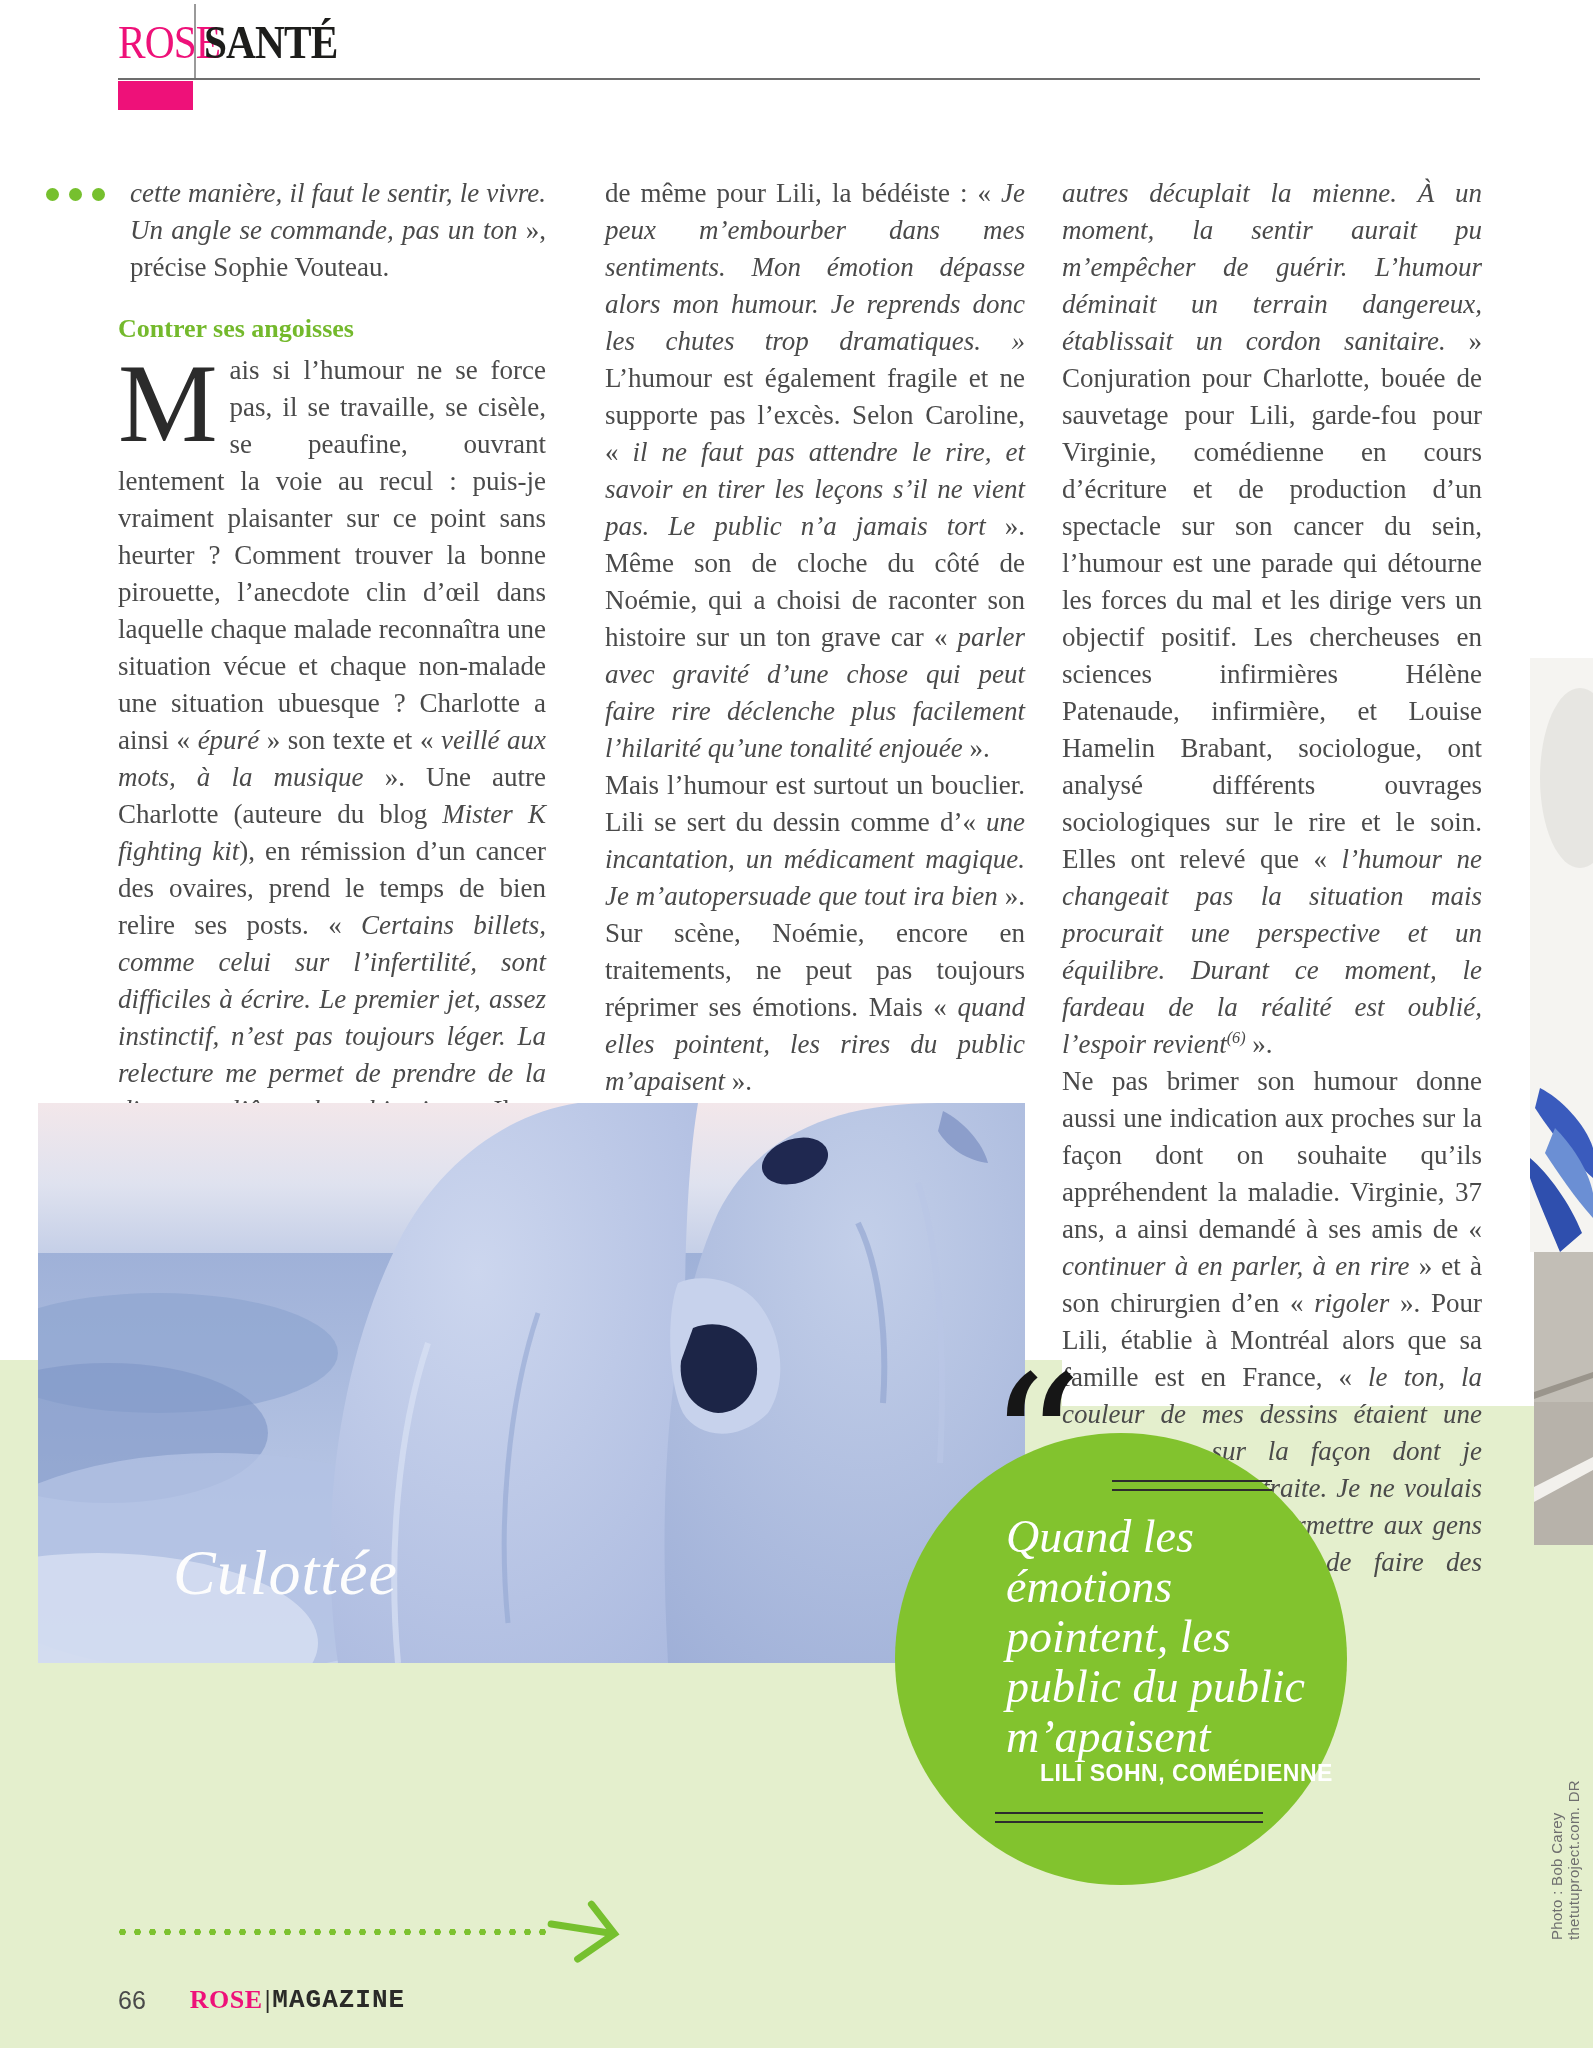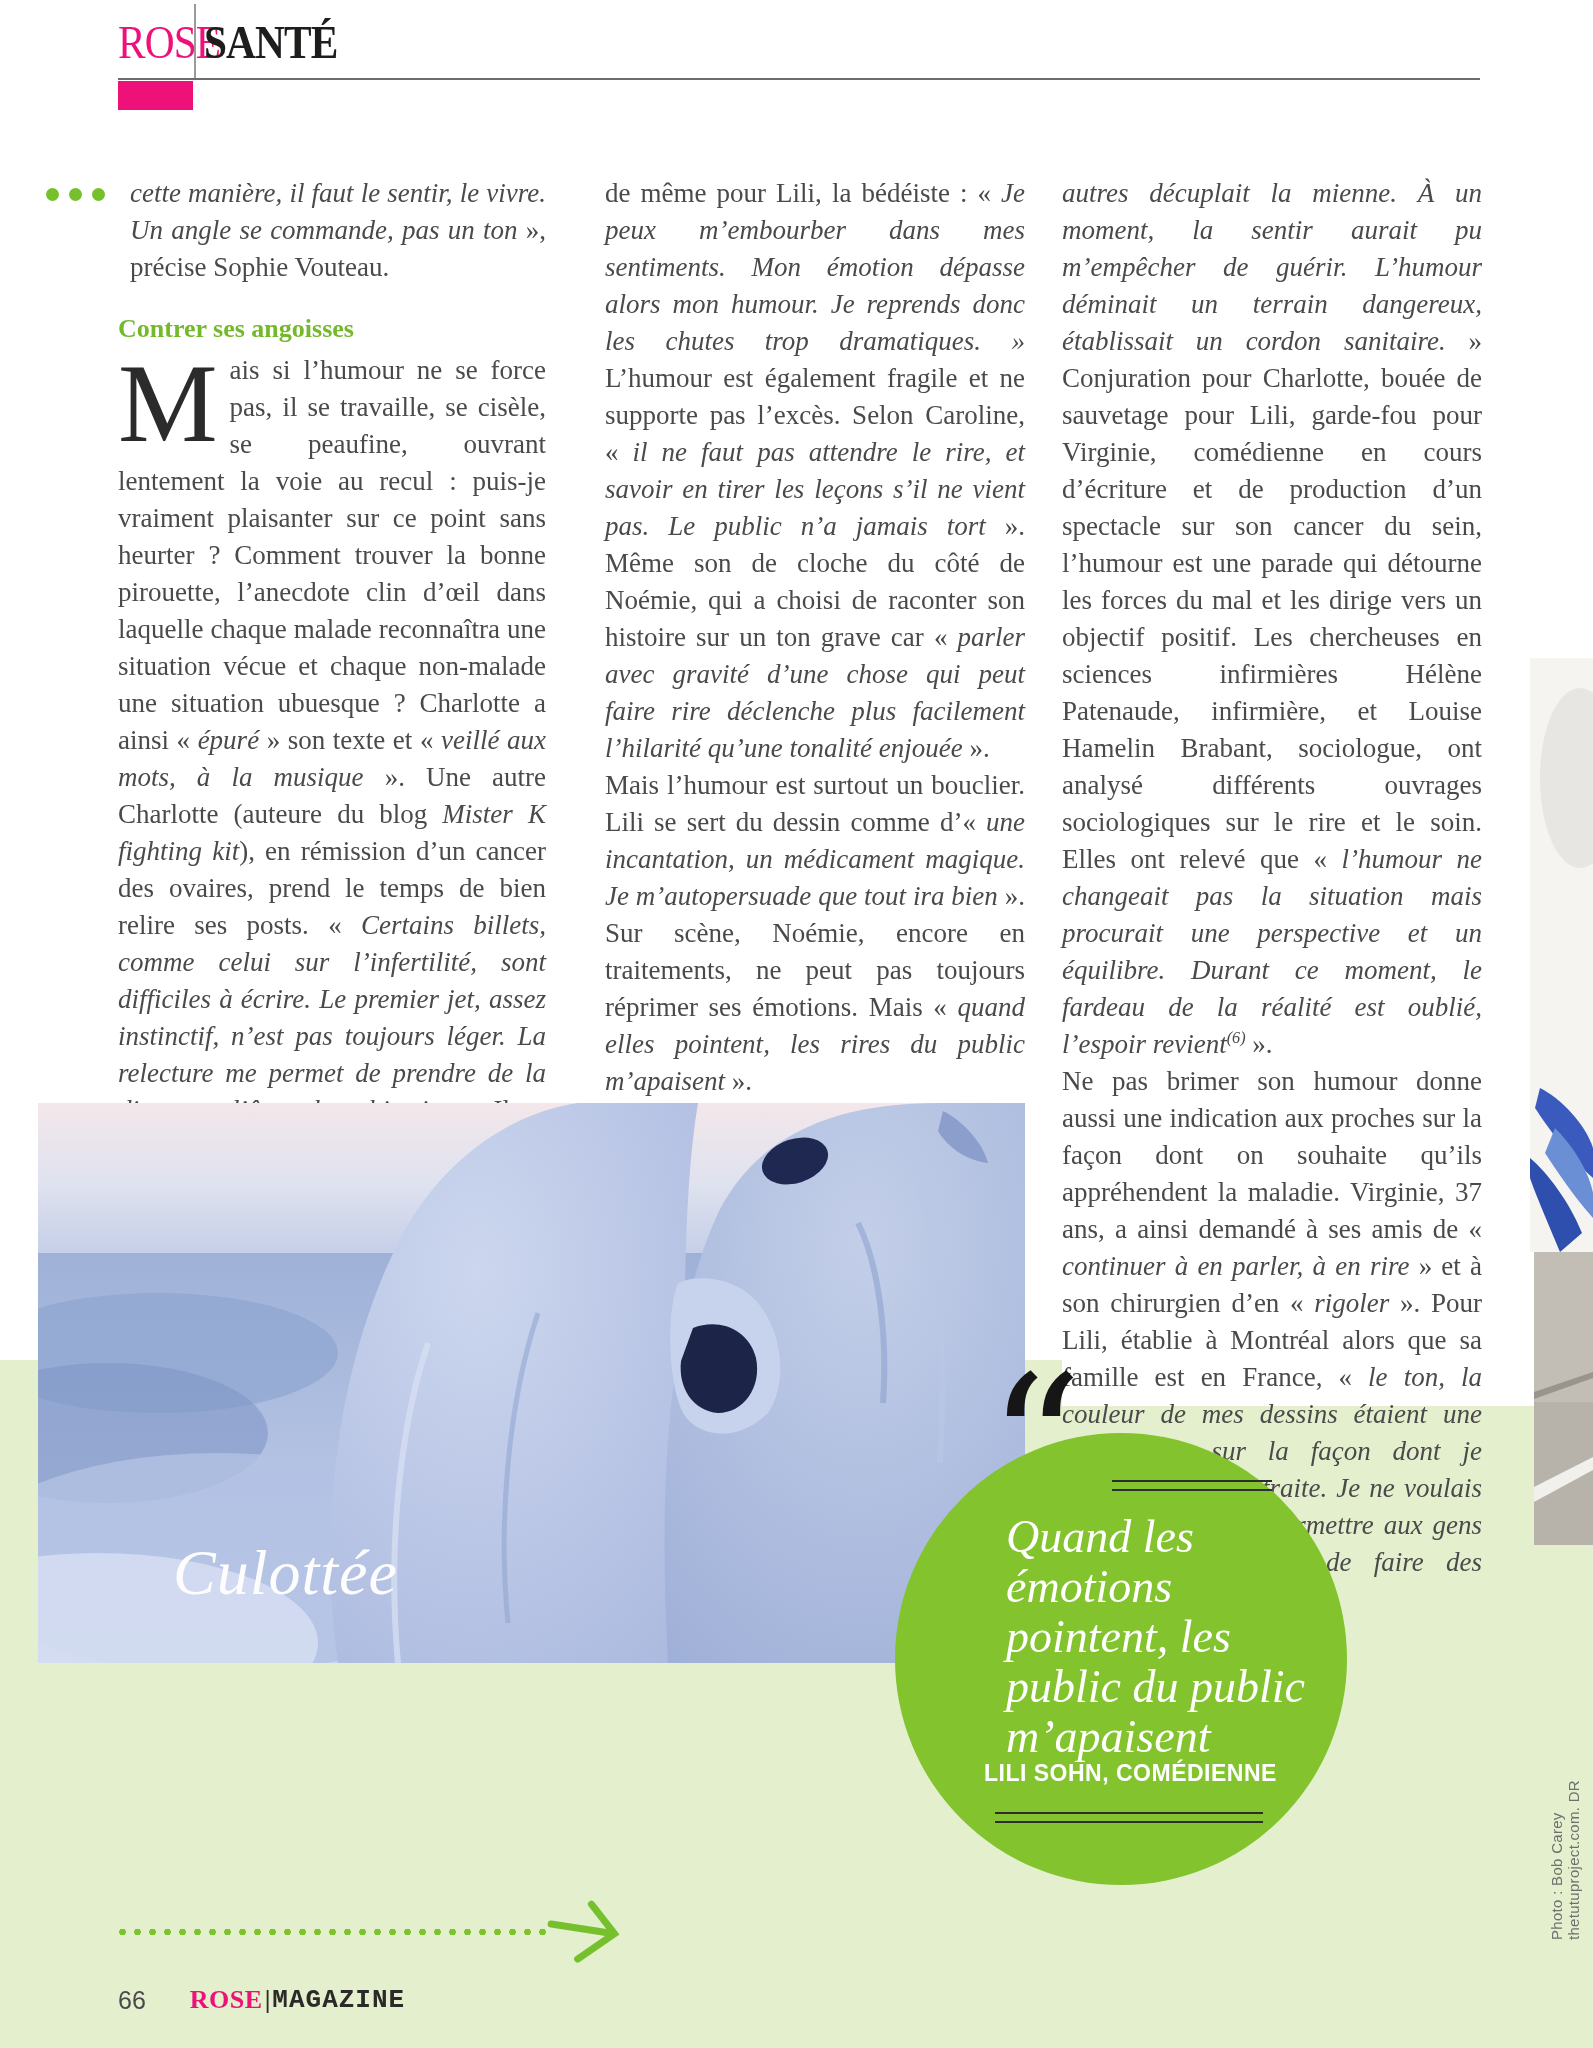--- a/index.html
+++ b/index.html
@@ -44,21 +44,21 @@
   .quote-circle{position:absolute;left:895px;top:1433px;width:452px;height:452px;border-radius:50%;background:#82c32e;}
   .quote-mark{position:absolute;left:988px;top:1352px;font-size:185px;line-height:185px;color:#161616;
               font-family:"DejaVu Serif",serif;}
   .quote-rule{position:absolute;height:2px;background:#2d2d2d;}
   .rule-top-1{left:1112px;top:1480px;width:160px;}
   .rule-top-2{left:1112px;top:1489px;width:160px;}
   .rule-bot-1{left:995px;top:1812px;width:268px;}
   .rule-bot-2{left:995px;top:1821px;width:268px;}
   .quote-text{position:absolute;left:1006px;top:1512px;width:320px;font-size:46px;line-height:50px;
               font-style:italic;color:#ffffff;text-align:left;}
-  .quote-attrib{position:absolute;left:984px;top:1760px;font-family:"Liberation Sans",sans-serif;
+  .quote-attrib{position:absolute;left:1040px;top:1760px;font-family:"Liberation Sans",sans-serif;
                 font-weight:bold;font-size:23px;letter-spacing:.5px;color:#ffffff;}
 
   
   .kicker{position:absolute;left:118px;top:1698px;width:585px;font-size:29px;line-height:44px;
           color:#4a4a4a;text-align:left;}
   .kicker-label{font-size:33px;font-weight:bold;color:#74b92c;}
 
   
   .dotted-line{position:absolute;left:115px;top:1928px;width:432px;height:8px;
       background-image:radial-gradient(circle 3.4px,#7dc22f 3.3px,rgba(0,0,0,0) 3.4px);

